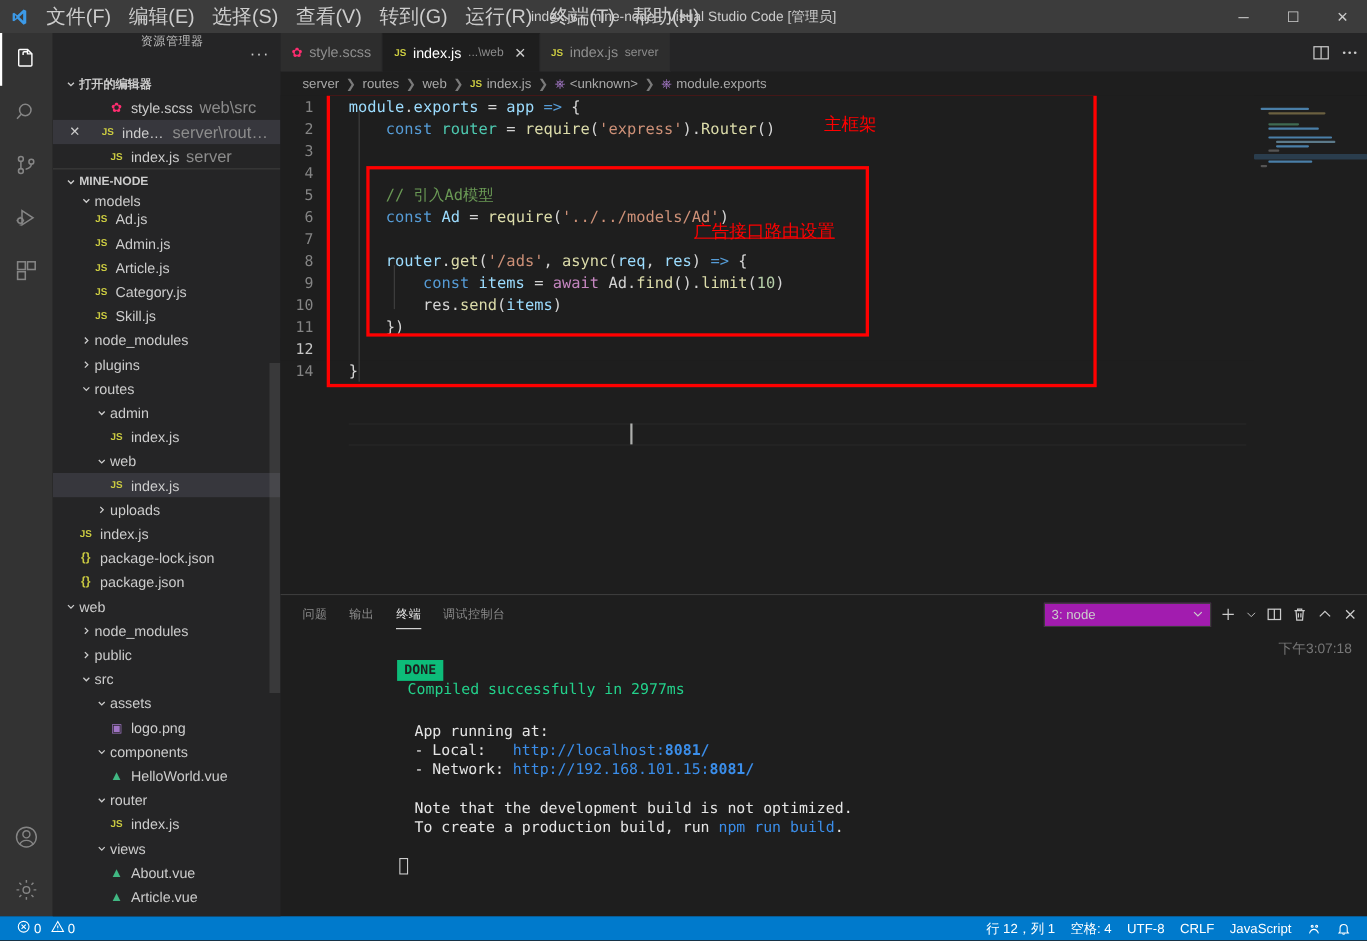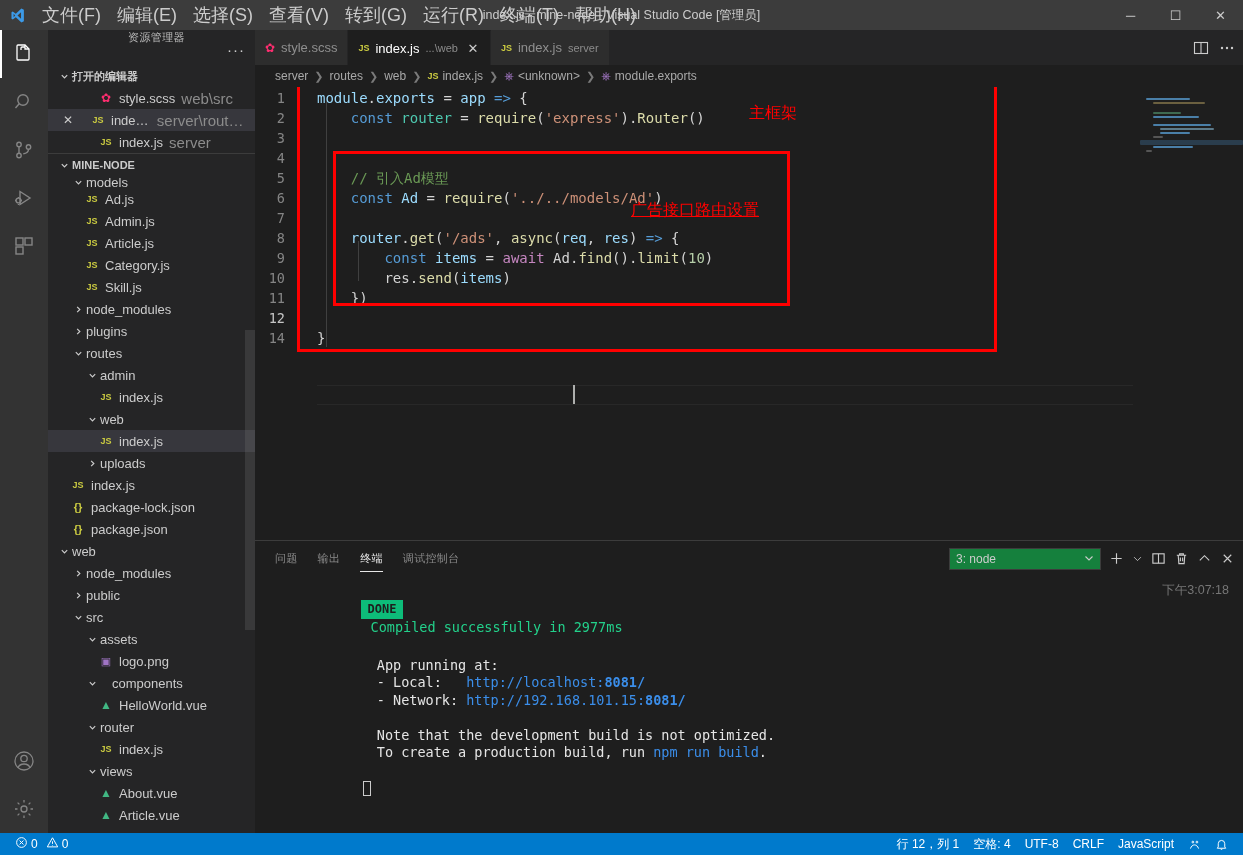--- a/index.html
+++ b/index.html
@@ -160,21 +160,21 @@
   .ptab {
     font-size: 11px; color: #8a8a8a; margin-right: 20px; position: relative; height: 35px;
     display: flex; align-items: center; cursor: pointer; letter-spacing: .3px;
   }
   .ptab.active { color: #e7e7e7; }
   .ptab.active::after {
     content: ""; position: absolute; left: 0; right: 0; bottom: 4px; height: 1px; background: #e7e7e7;
   }
   .panel-actions { margin-left: auto; display: flex; align-items: center; gap: 8px; padding-right: 8px; color: #cccccc; }
   .term-select {
-    background: #15803d; border: 1px solid #3c3c3c; color: #cccccc; font-size: 12px;
+    background: #a21caf; border: 1px solid #3c3c3c; color: #cccccc; font-size: 12px;
     height: 22px; width: 152px; display: flex; align-items: center; padding: 0 6px; cursor: pointer;
   }
   .term-select .sel-label { flex: 1 1 auto; }
   .panel-actions svg { width: 15px; height: 15px; }
   .pa-btn { display: inline-flex; align-items: center; cursor: pointer; }
   .term-body {
     flex: 1 1 auto; position: relative; padding: 6px 10px 0 8px; overflow: hidden;
     font-family: "DejaVu Sans Mono", monospace; font-size: 13.5px; line-height: 17.5px; color: #cccccc;
   }
   .tline { white-space: pre; height: 17.5px; }
@@ -489,21 +489,21 @@
               </svg>
             </span>
             <span class="label">assets</span>
           </div>
           <div class="row" style="padding-left: 50px;">
             <span class="fi">
               <span class="png-badge">▣</span>
             </span>
             <span class="label">logo.png</span>
           </div>
-          <div class="row" style="padding-left: 36px; gap: 12px;">
+          <div class="row" style="padding-left: 36px;">
             <span class="twisty">
               <svg viewBox="0 0 10 10" fill="none" stroke="currentColor" stroke-width="1.3">
                 <path d="M2 3.5 5 6.5 8 3.5"></path>
               </svg>
             </span>
             <span class="label">components</span>
           </div>
           <div class="row" style="padding-left: 50px;">
             <span class="fi">
               <span class="vue-badge">▲</span>

